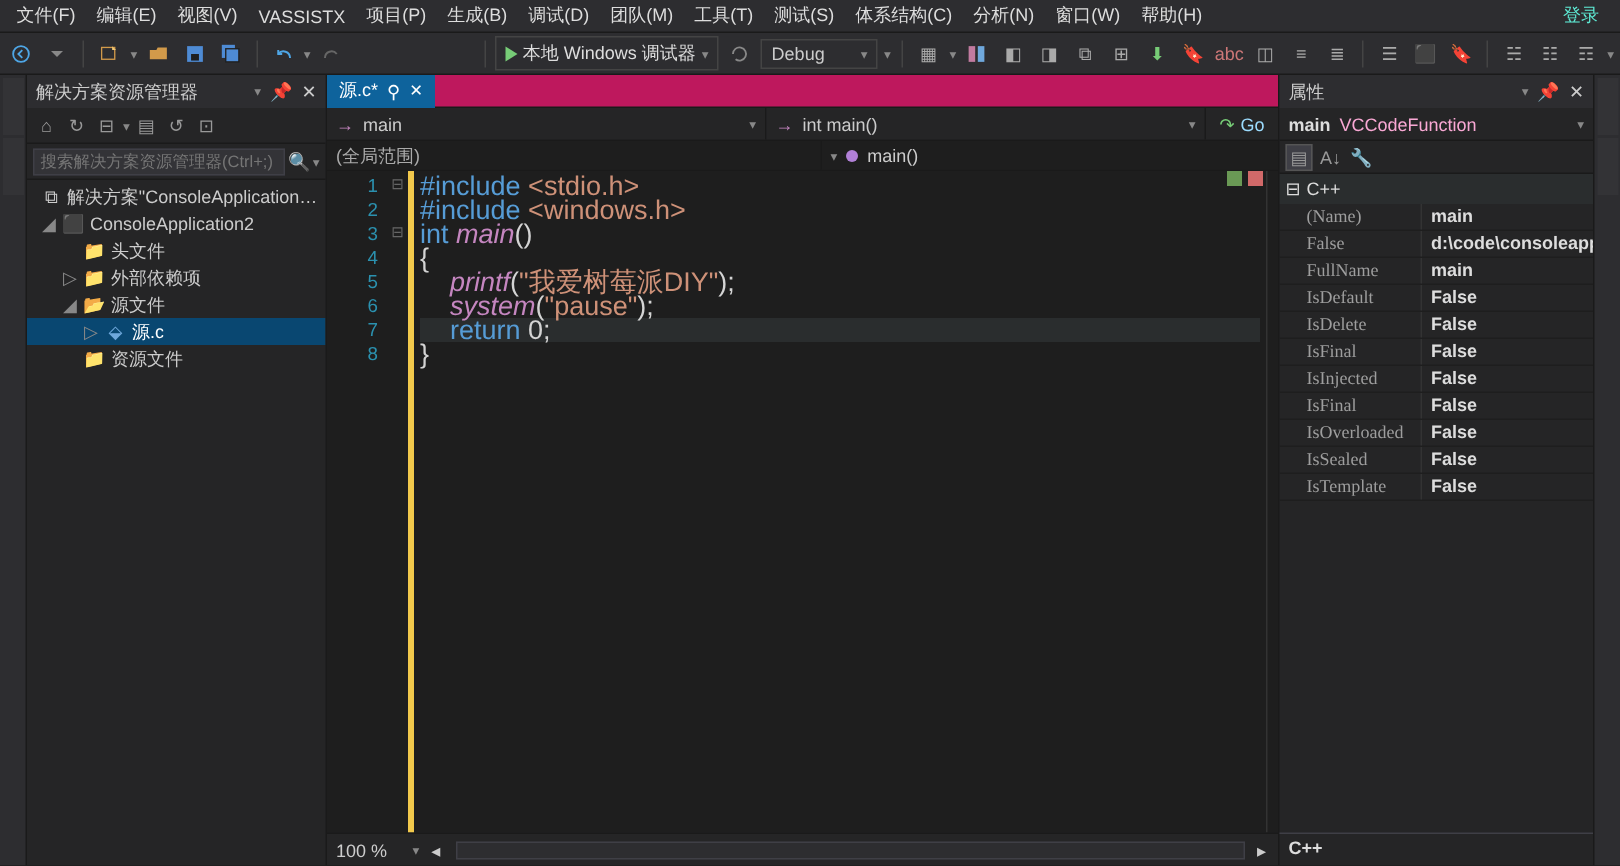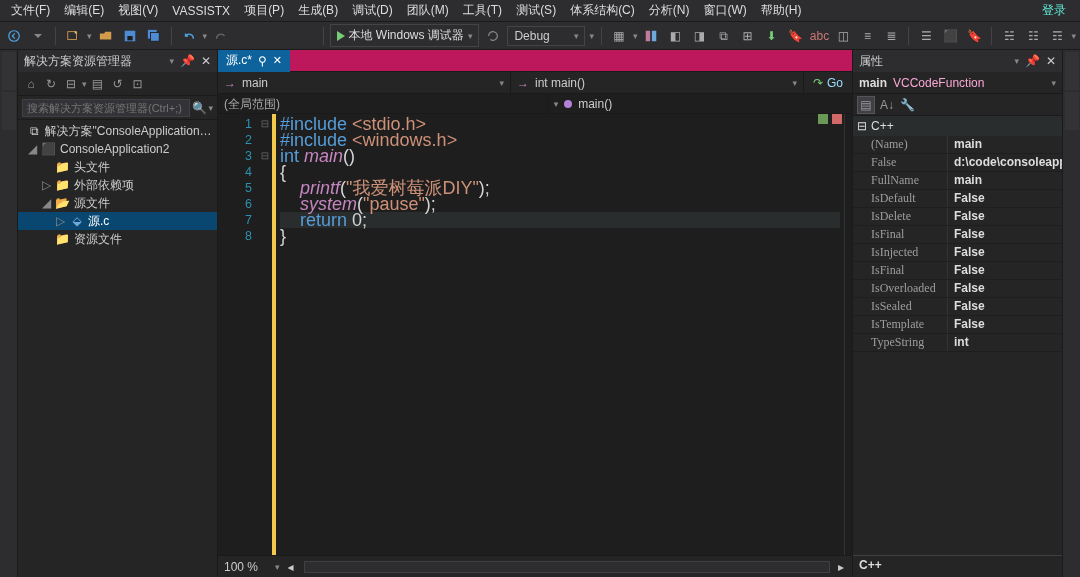--- a/index.html
+++ b/index.html
@@ -420,24 +420,20 @@
             <div class="v">False</div>
           </div>
           <div class="prop-row">
             <div class="k">IsSealed</div>
             <div class="v">False</div>
           </div>
           <div class="prop-row">
             <div class="k">IsTemplate</div>
             <div class="v">False</div>
           </div>
-          <div class="prop-row">
-            <div class="k">TypeString</div>
-            <div class="v">int</div>
-          </div>
         </div>
     </div>
     <div class="prop-desc">C++</div>
   </div>
 
   <div class="side-strip-right">
     <div class="sb"></div>
     <div class="sb"></div>
   </div>
 </div>

